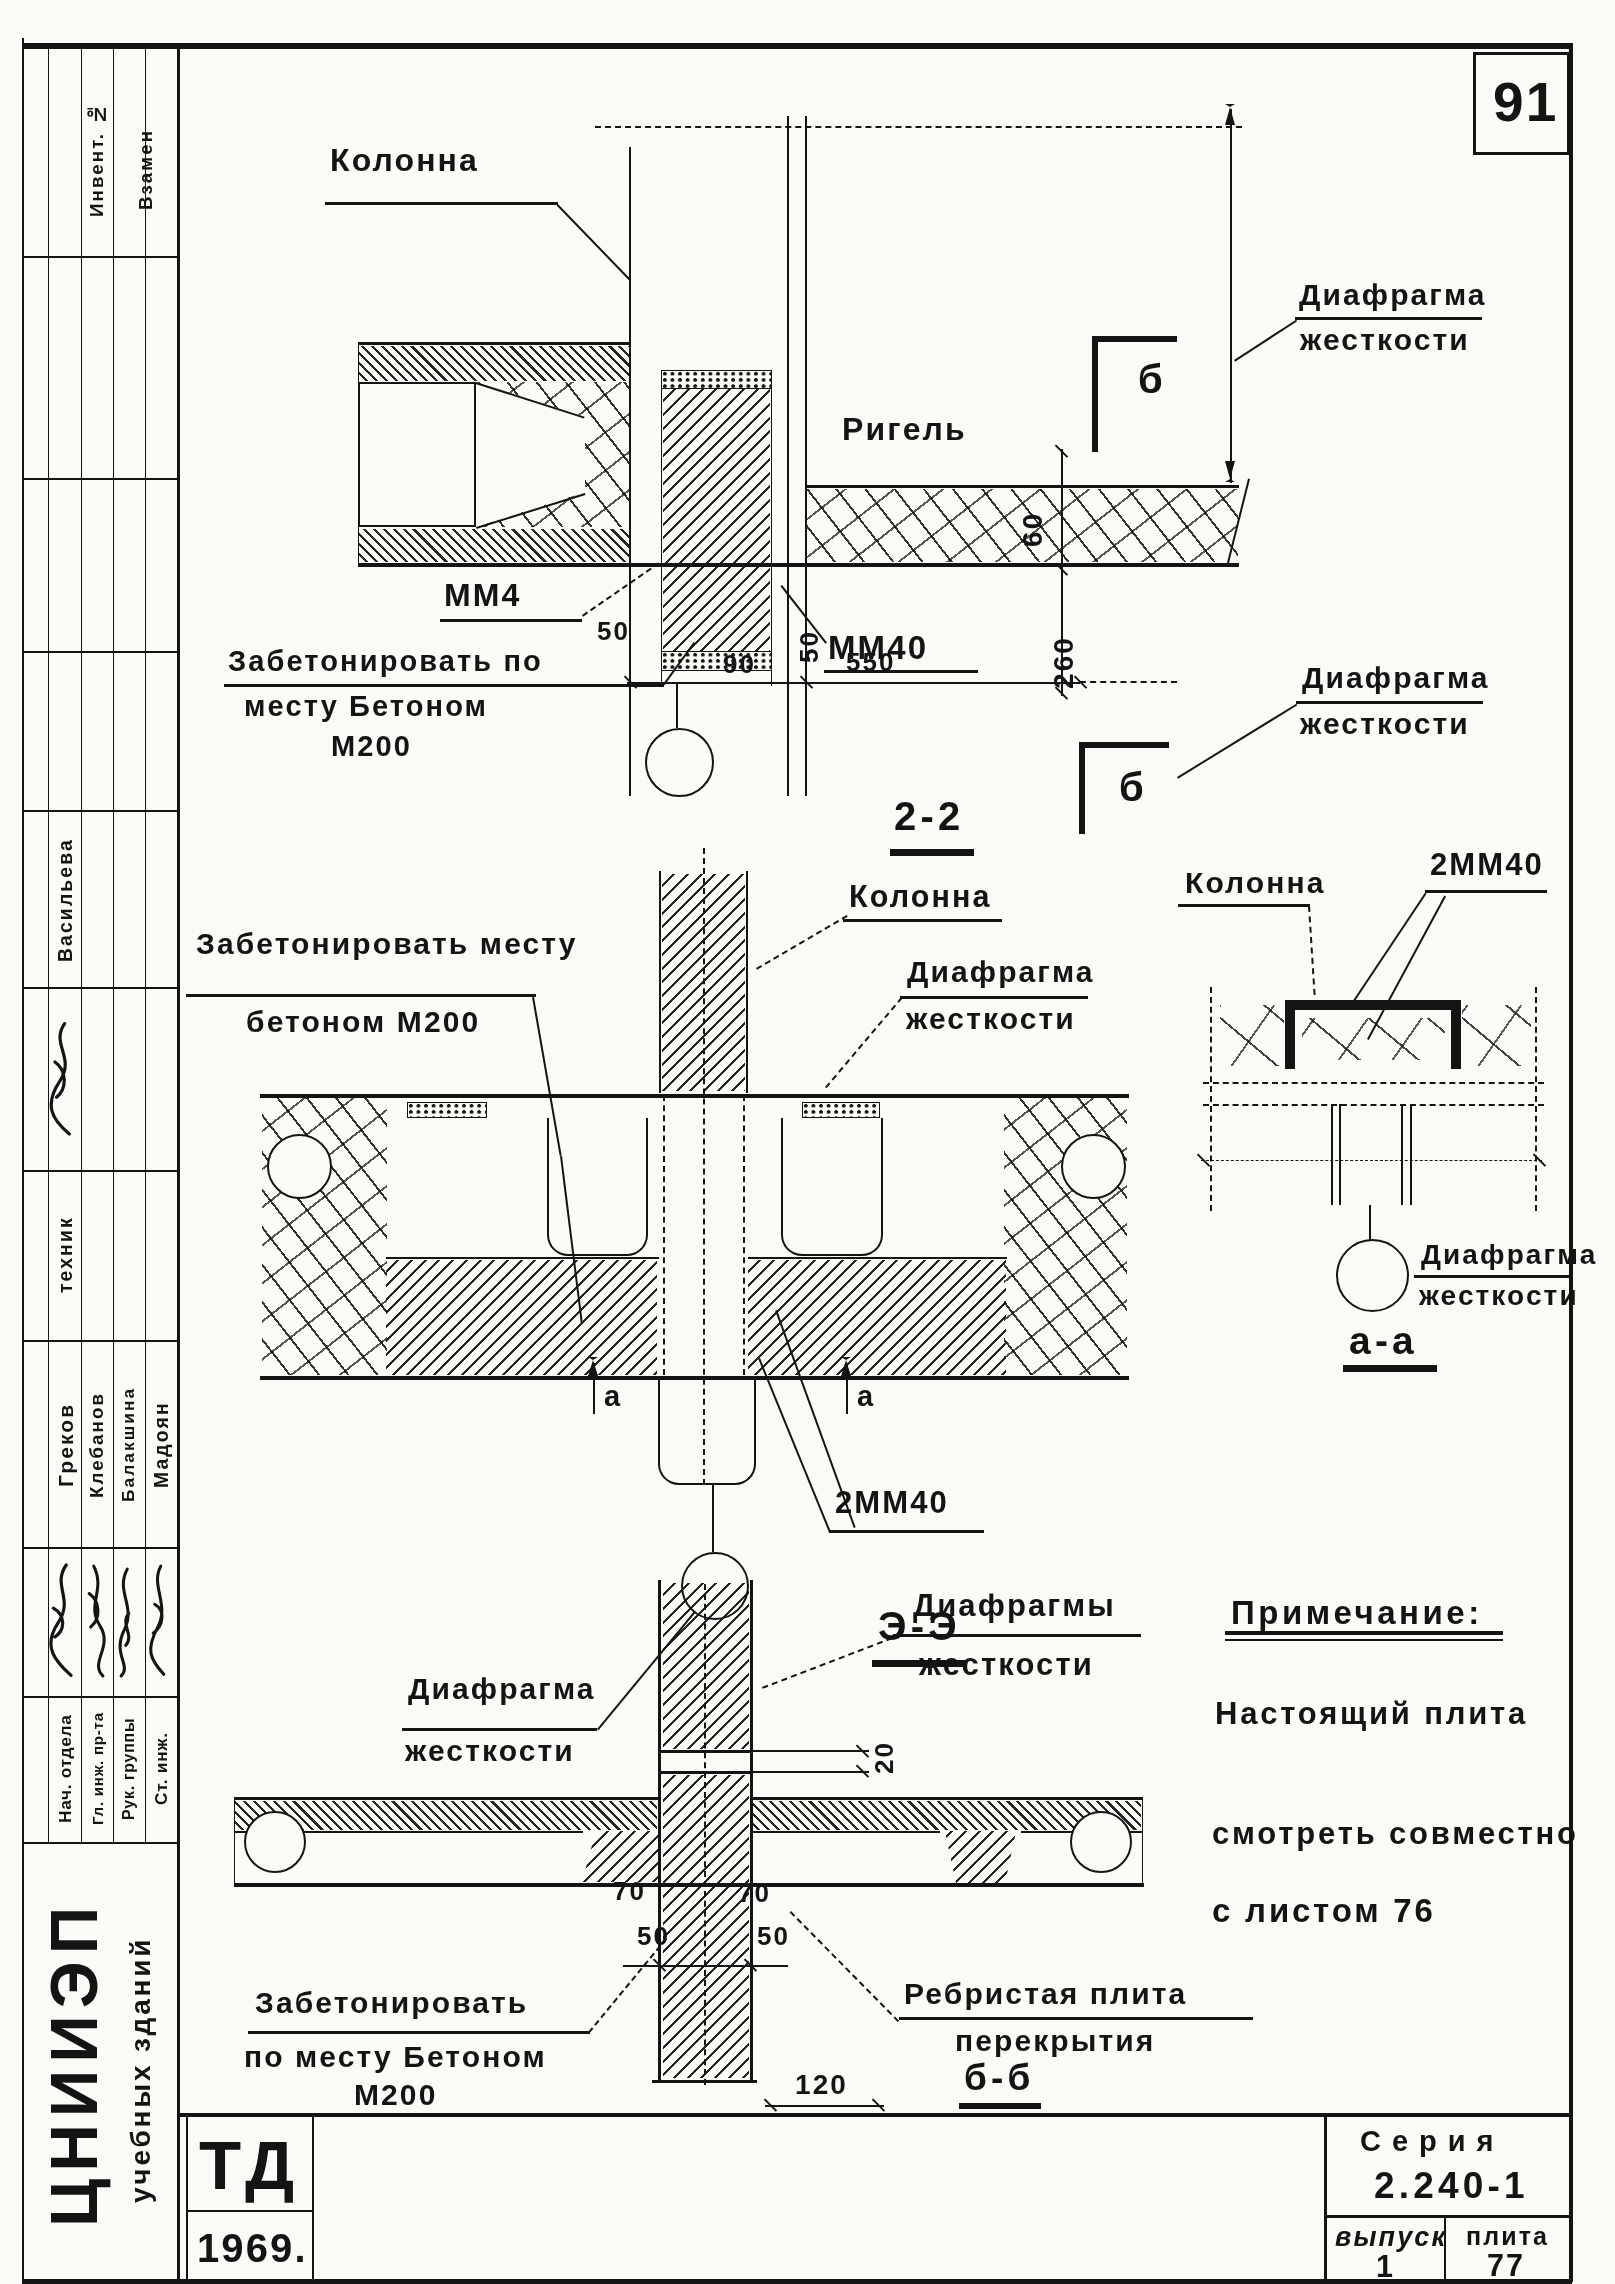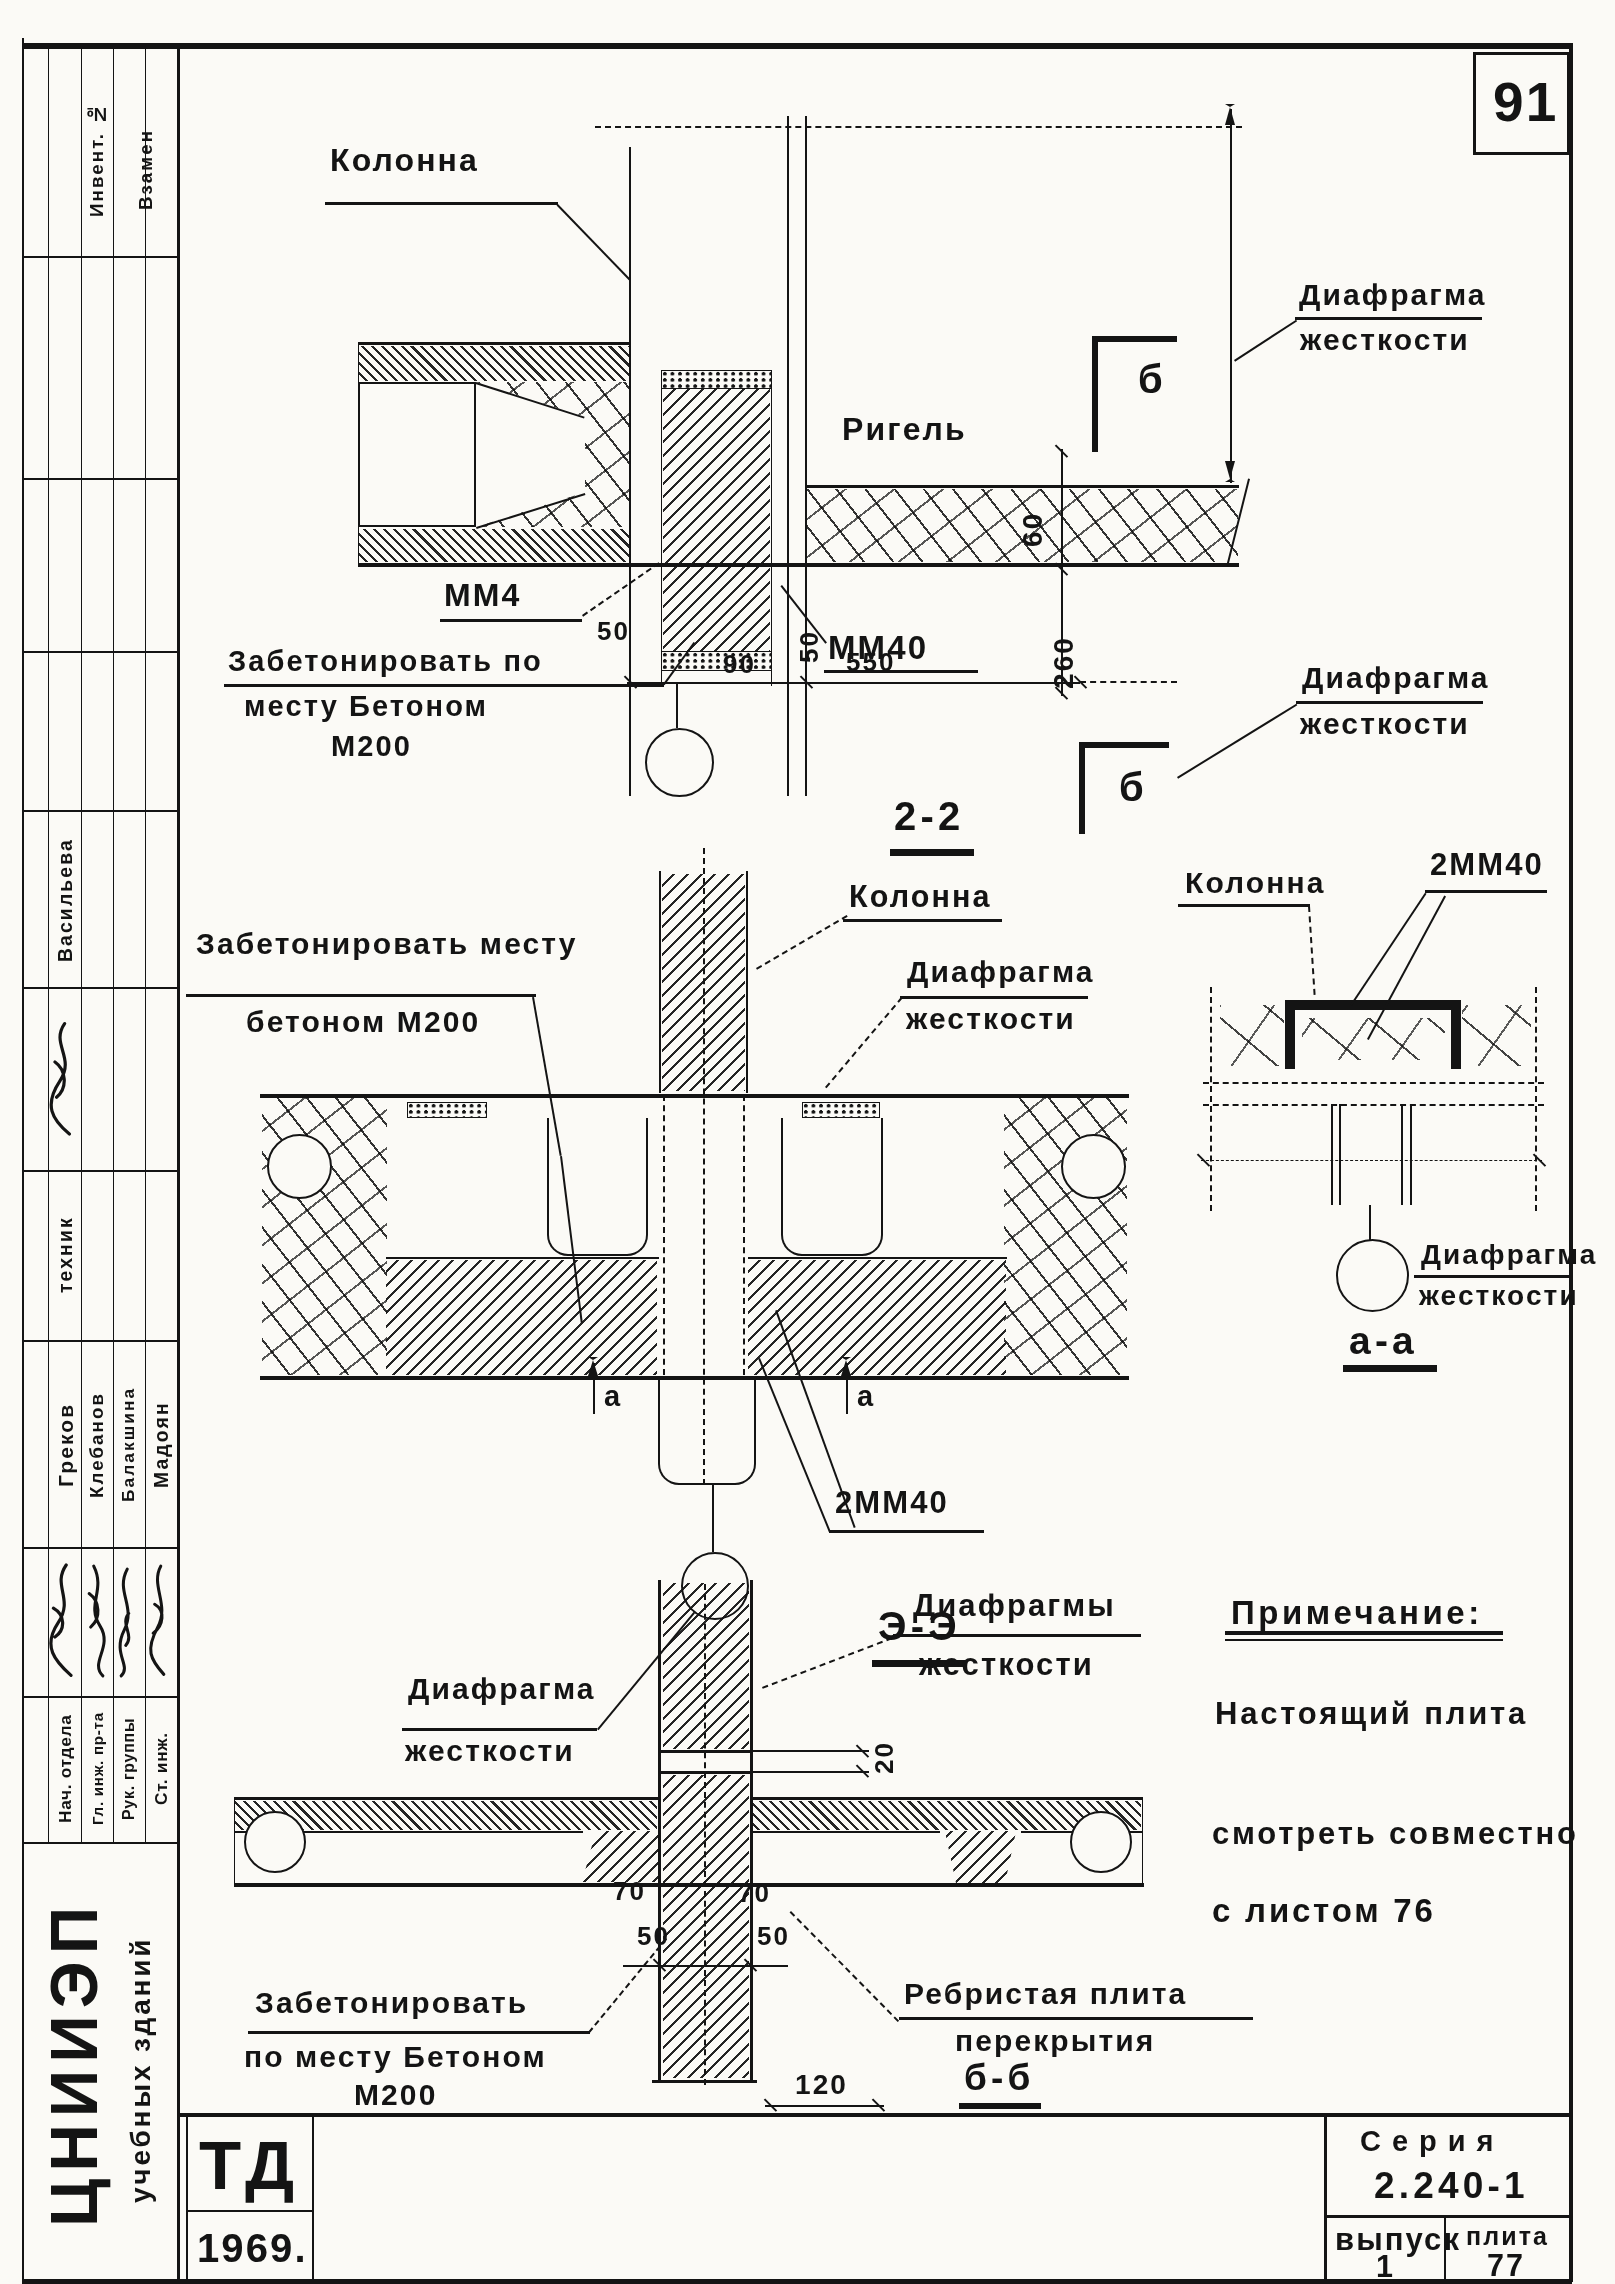--- a/index.html
+++ b/index.html
@@ -356,19 +356,19 @@
   <div class="ln" style="left:186px;top:2210px;width:128px;height:2.1px;"></div>
   <div class="lbl" style="left:199px;top:2131px;font-size:69px;letter-spacing:5.5px;">ТД</div>
   <div class="lbl" style="left:197px;top:2228px;font-size:40px;text-align:center;">1969.</div>
 
 
   <div class="ln" style="left:1324px;top:2113px;width:2.8px;height:169px;"></div>
   <div class="lbl" style="left:1360px;top:2127px;font-size:29px;letter-spacing:11px;">Серия</div>
   <div class="lbl" style="left:1374px;top:2167px;font-size:37px;letter-spacing:4.2px;">2.240-1</div>
   <div class="ln" style="left:1324px;top:2215px;width:248px;height:2.8px;"></div>
   <div class="ln" style="left:1444px;top:2215px;width:2.1px;height:66px;"></div>
-  <div class="lbl" style="left:1335px;top:2224px;font-size:31px;">выпуск</div>
+  <div class="lbl" style="left:1335px;top:2224px;font-size:27px;font-style:italic;">выпуск</div>
   <div class="lbl" style="left:1376px;top:2251px;font-size:30.5px;">1</div>
   <div class="lbl" style="left:1466px;top:2224px;font-size:25px;">плита</div>
   <div class="lbl" style="left:1487px;top:2250px;font-size:30.5px;">77</div>
 
 </div>
 
 
 </body></html>

